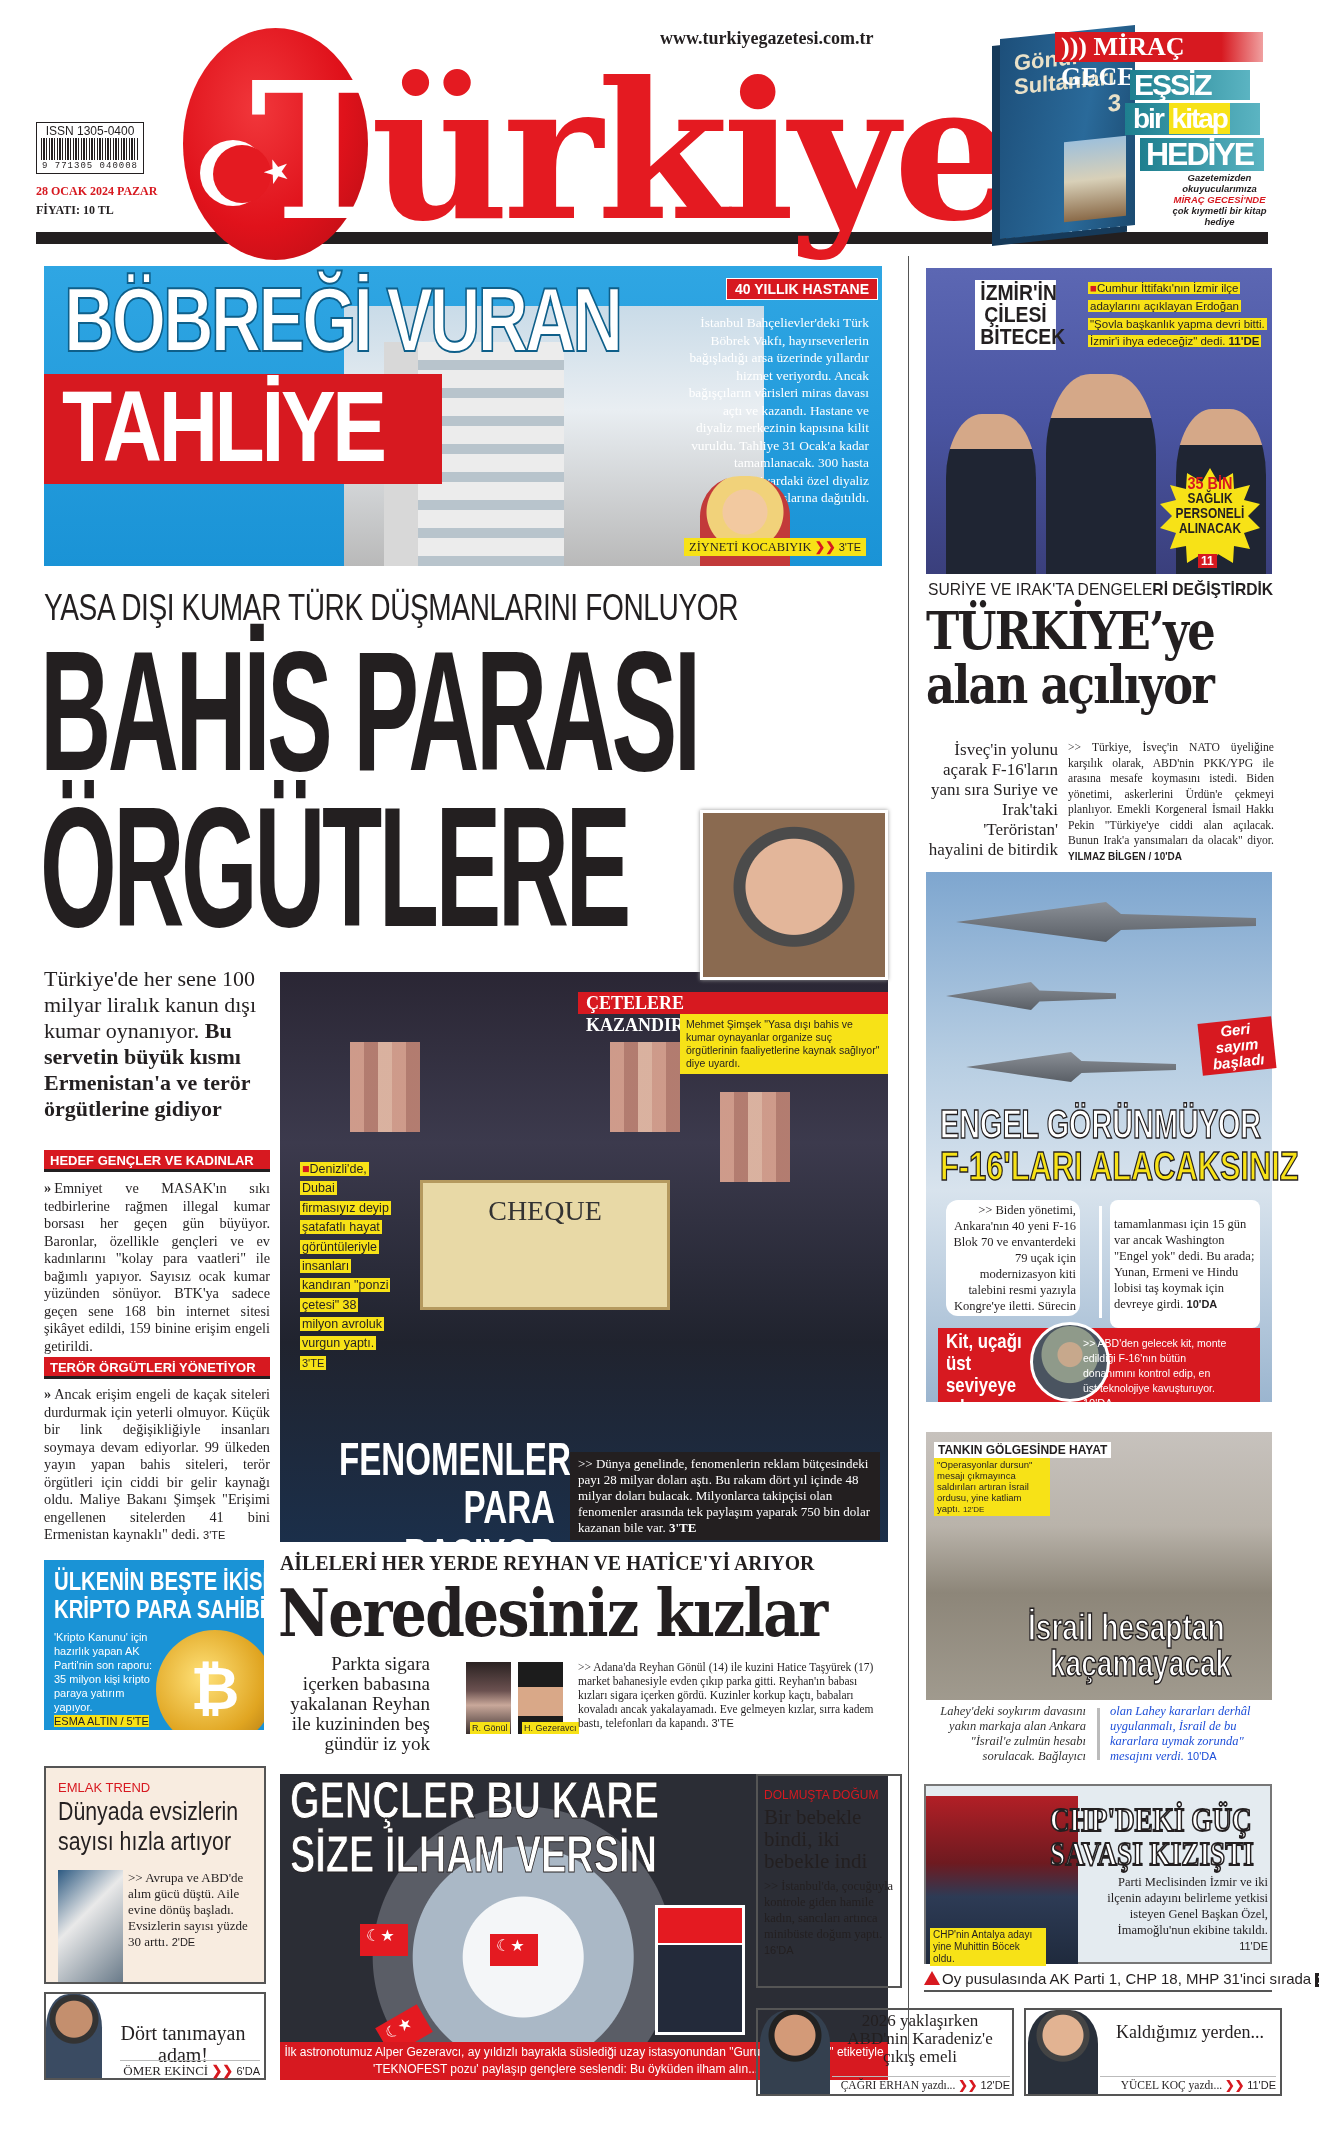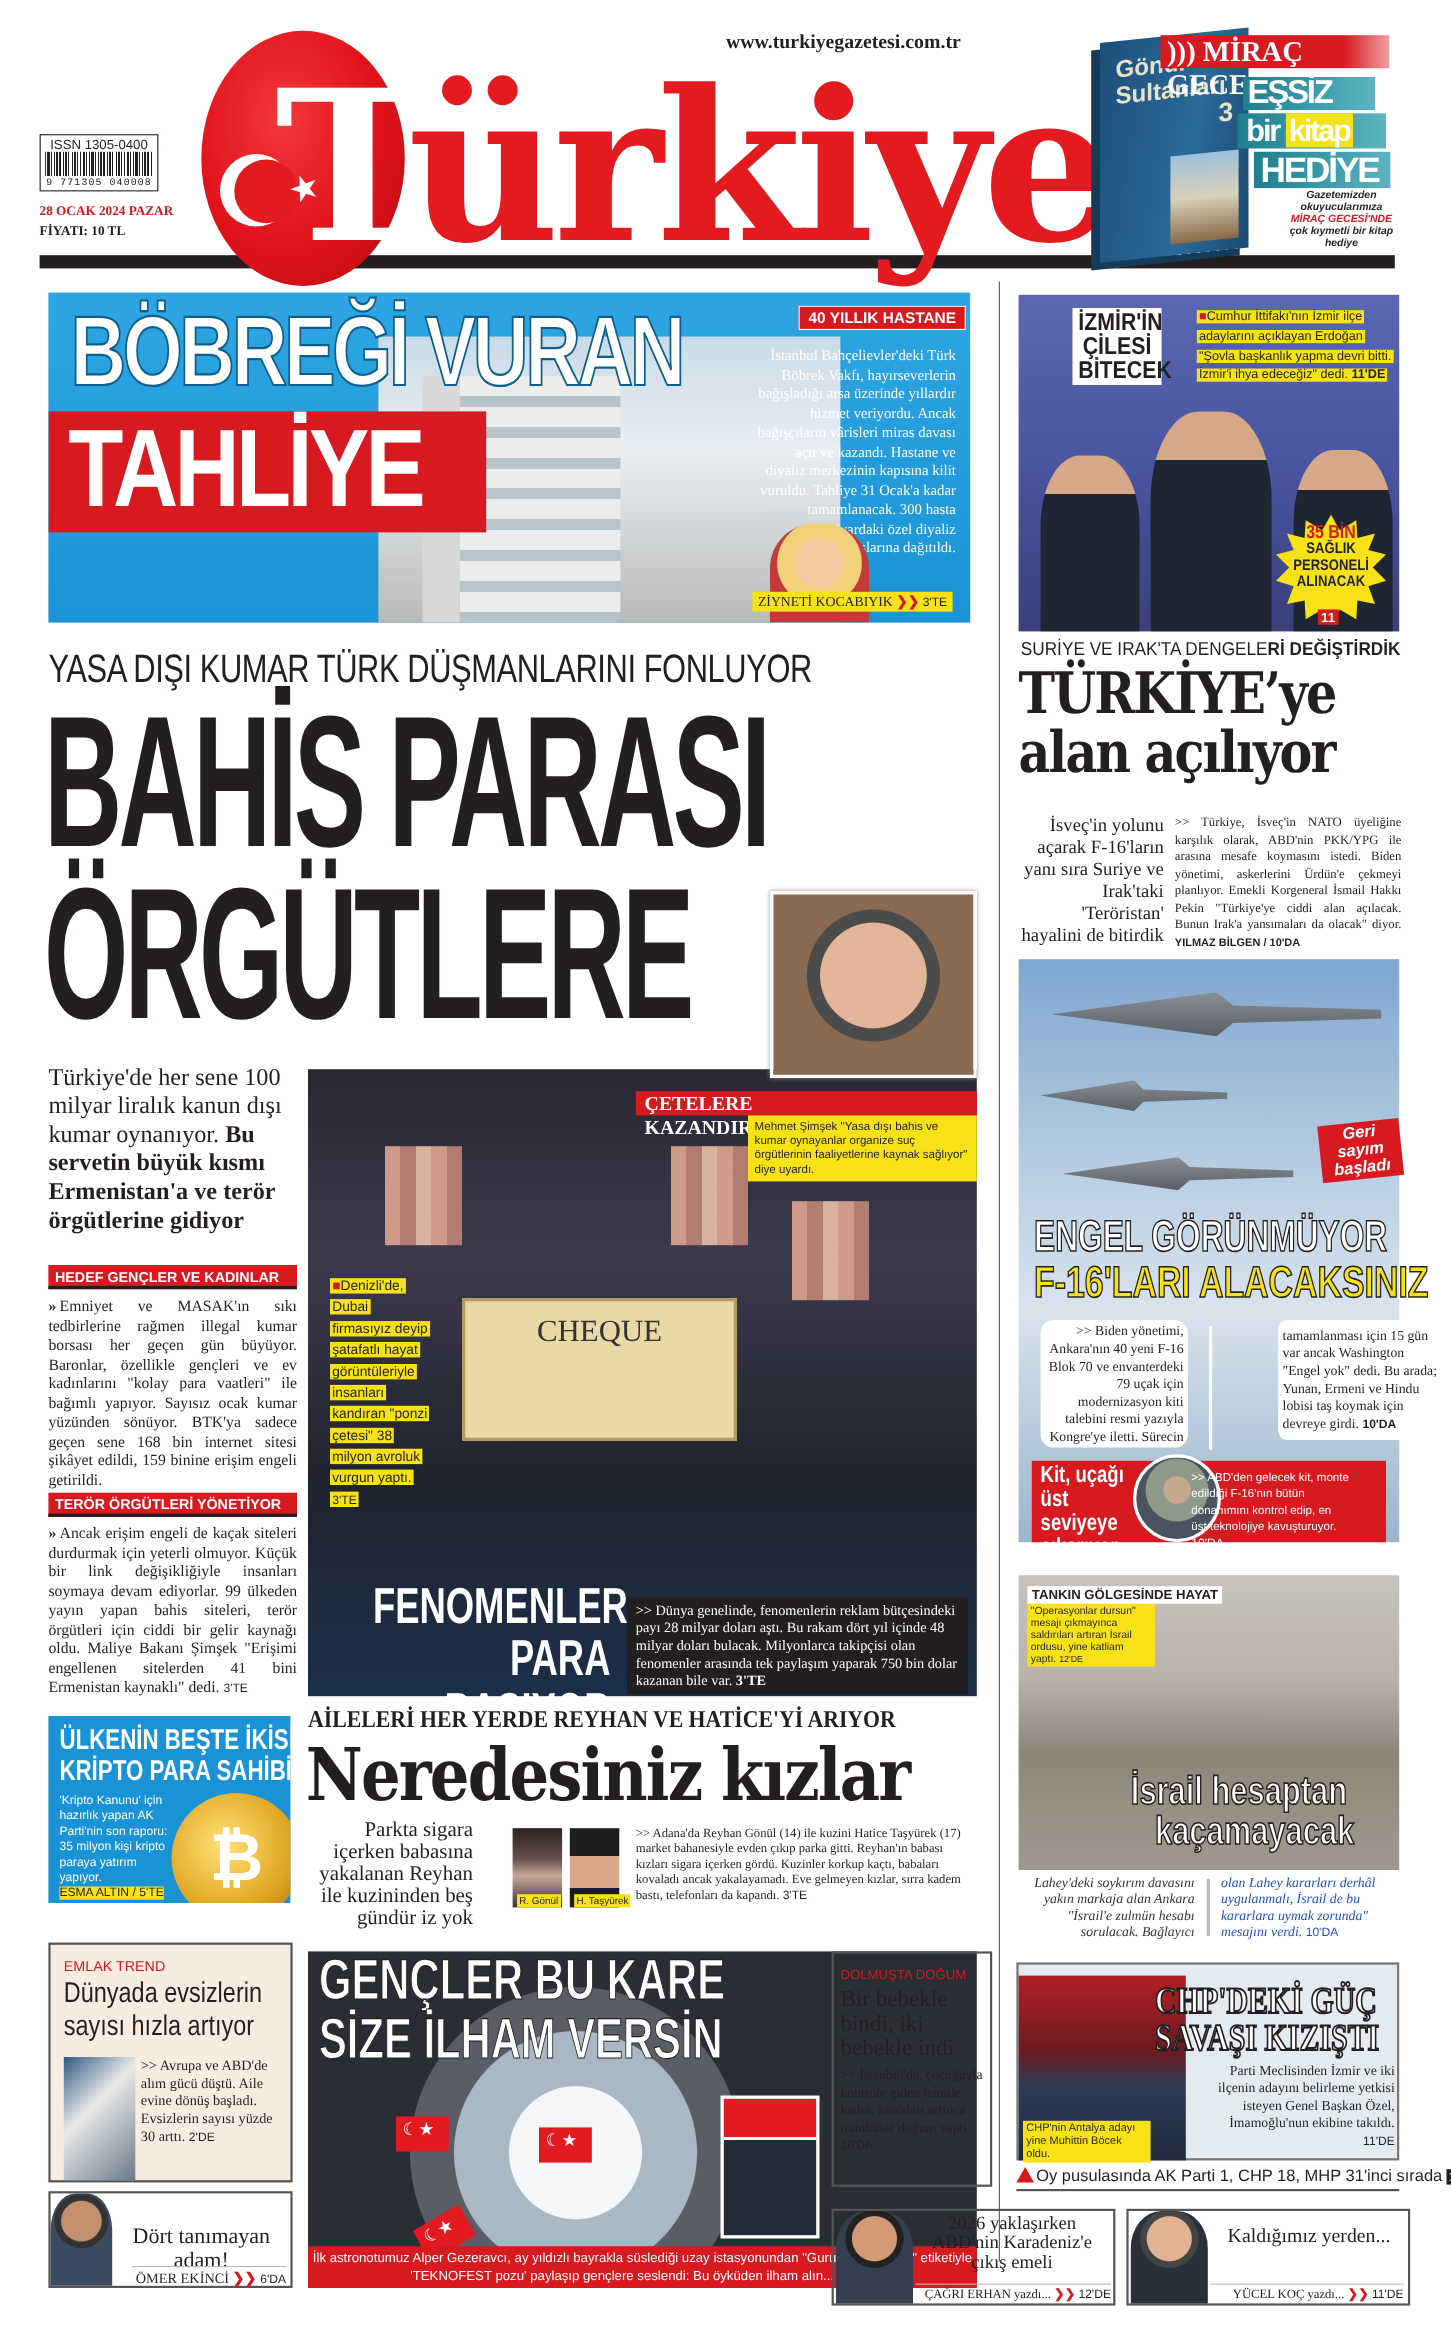--- a/index.html
+++ b/index.html
@@ -152,21 +152,21 @@
   #suriye-lede { left: 926px; top: 740px; width: 132px; font: 17px/20px "Liberation Serif", serif; text-align:right; }
   #suriye-text { left: 1068px; top: 740px; width: 206px; font: 11.6px/15.5px "Liberation Serif", serif; text-align: justify; }
   #suriye-text b { font-family: "Liberation Sans", sans-serif; font-size: 10px; }
 
   #f16-photo { left: 926px; top: 872px; width: 346px; height: 530px; background: linear-gradient(180deg,#7ea6cf 0%, #b6cde2 35%, #d8e3ed 60%, #9bb5cf 100%); overflow:hidden; }
   .jet { position:absolute; height: 22px; background: linear-gradient(#8a8f96,#5a5f66); clip-path: polygon(0 50%, 20% 30%, 50% 0, 55% 30%, 100% 40%, 100% 60%, 55% 70%, 50% 100%, 20% 70%); }
   #geri-sayim { left: 1200px; top: 1020px; color:#fff; background:#d71920; font: bold italic 15px/16px "Liberation Sans", sans-serif; padding: 2px 5px; transform: rotate(-6deg); text-align:center; }
   #engel-h1 { left: 940px; top: 1104px; color: #fff; font: bold 40px/40px "Liberation Sans", sans-serif; transform: scaleX(0.72); transform-origin: left top; white-space:nowrap; -webkit-text-stroke: 1.5px #231f20; }
   #engel-h2 { left: 940px; top: 1146px; color: #f7e217; font: bold 40px/40px "Liberation Sans", sans-serif; transform: scaleX(0.77); transform-origin: left top; white-space:nowrap; -webkit-text-stroke: 1.5px #231f20; }
   #engel-text1 { left: 946px; top: 1200px; width: 134px; font: 12.5px/16px "Liberation Serif", serif; text-align: right; background: #fff; border-radius: 12px; padding: 2px 4px; }
-  #engel-text2 { left: 1162px; top: 1200px; width: 150px; font: 12.5px/16px "Liberation Serif", serif; background: #fff; border-radius: 8px; padding: 6px 4px; }
+  #engel-text2 { left: 1110px; top: 1200px; width: 150px; font: 12.5px/16px "Liberation Serif", serif; background: #fff; border-radius: 8px; padding: 16px 4px; }
   #engel-text2 b { font-family:"Liberation Sans",sans-serif; font-size: 11px; }
   #engel-divider { left: 1099px; top: 1206px; width: 3px; height: 112px; background: #fff; }
   #kit-box { left: 938px; top: 1328px; width: 322px; height: 74px; background: #d71920; }
   #kit-h { left: 946px; top: 1330px; color:#fff; font: bold 21px/22px "Liberation Sans", sans-serif; transform: scaleX(0.8); transform-origin: left top; width: 120px; }
   #kit-circle { left: 1030px; top: 1322px; width: 80px; height: 80px; border-radius: 50%; border: 3px solid #fff; background: radial-gradient(circle at 50% 40%, #c7a88c 0 12px, #8f9a8a 13px 28px, #4a5460 29px); }
   #kit-text { left: 1083px; top: 1336px; width: 144px; color:#fff; font: 10.5px/15px "Liberation Sans", sans-serif; }
 
   #gaza-photo { left: 926px; top: 1432px; width: 346px; height: 268px; background: linear-gradient(180deg,#c7c2bd 0%, #b9b3aa 35%, #8d8679 60%, #a09a8e 100%); overflow:hidden; }
   #gaza-tag { left: 934px; top: 1442px; background:#fff; padding: 1px 4px; font: bold 12px "Liberation Sans", sans-serif; }
   #gaza-text { left: 934px; top: 1458px; width: 116px; background: #f7e217; font: 9.5px/11px "Liberation Sans", sans-serif; padding: 1px 3px; }
@@ -267,21 +267,21 @@
   <div class="abs" id="coin">₿</div>
 </div>
 
 <div class="abs" id="aile-kicker">AİLELERİ HER YERDE REYHAN VE HATİCE'Yİ ARIYOR</div>
 <div class="abs" id="nered-h">Neredesiniz kızlar</div>
 <div class="abs" id="nered-lede">Parkta sigara içerken babasına yakalanan Reyhan ile kuzininden beş gündür iz yok</div>
 <div class="girl" style="left:466px;">
     <span class="girl-cap">R. Gönül</span>
   </div>
 <div class="girl" style="left:518px; background: linear-gradient(#1c1c1c 0 35%, #d9a888 35% 75%, #1c1c1c 75%);">
-    <span class="girl-cap">H. Taşyürek</span>
+    <span class="girl-cap">H. Gezeravcı</span>
   </div>
 <div class="abs" id="nered-text"><span>&gt;&gt; Adana'da Reyhan Gönül (14) ile kuzini Hatice Taşyürek (17) market bahanesiyle evden çıkıp parka gitti. Reyhan'ın babası kızları sigara içerken gördü. Kuzinler korkup kaçtı, babaları kovaladı ancak yakalayamadı. Eve gelmeyen kızlar, sırra kadem bastı, telefonları da kapandı.</span> <span class="ref">3'TE</span></div>
 
 <div class="abs" id="emlak-box"></div>
 <div class="abs" id="emlak-kicker">EMLAK TREND</div>
 <div class="abs" id="emlak-h">Dünyada evsizlerin sayısı hızla artıyor</div>
 <div class="abs" id="emlak-photo"></div>
 <div class="abs" id="emlak-text"><span>&gt;&gt; Avrupa ve ABD'de alım gücü düştü. Aile evine dönüş başladı. Evsizlerin sayısı yüzde 30 arttı.</span> <span class="ref">2'DE</span></div>
 
 <div class="abs" id="omer-box"></div>

